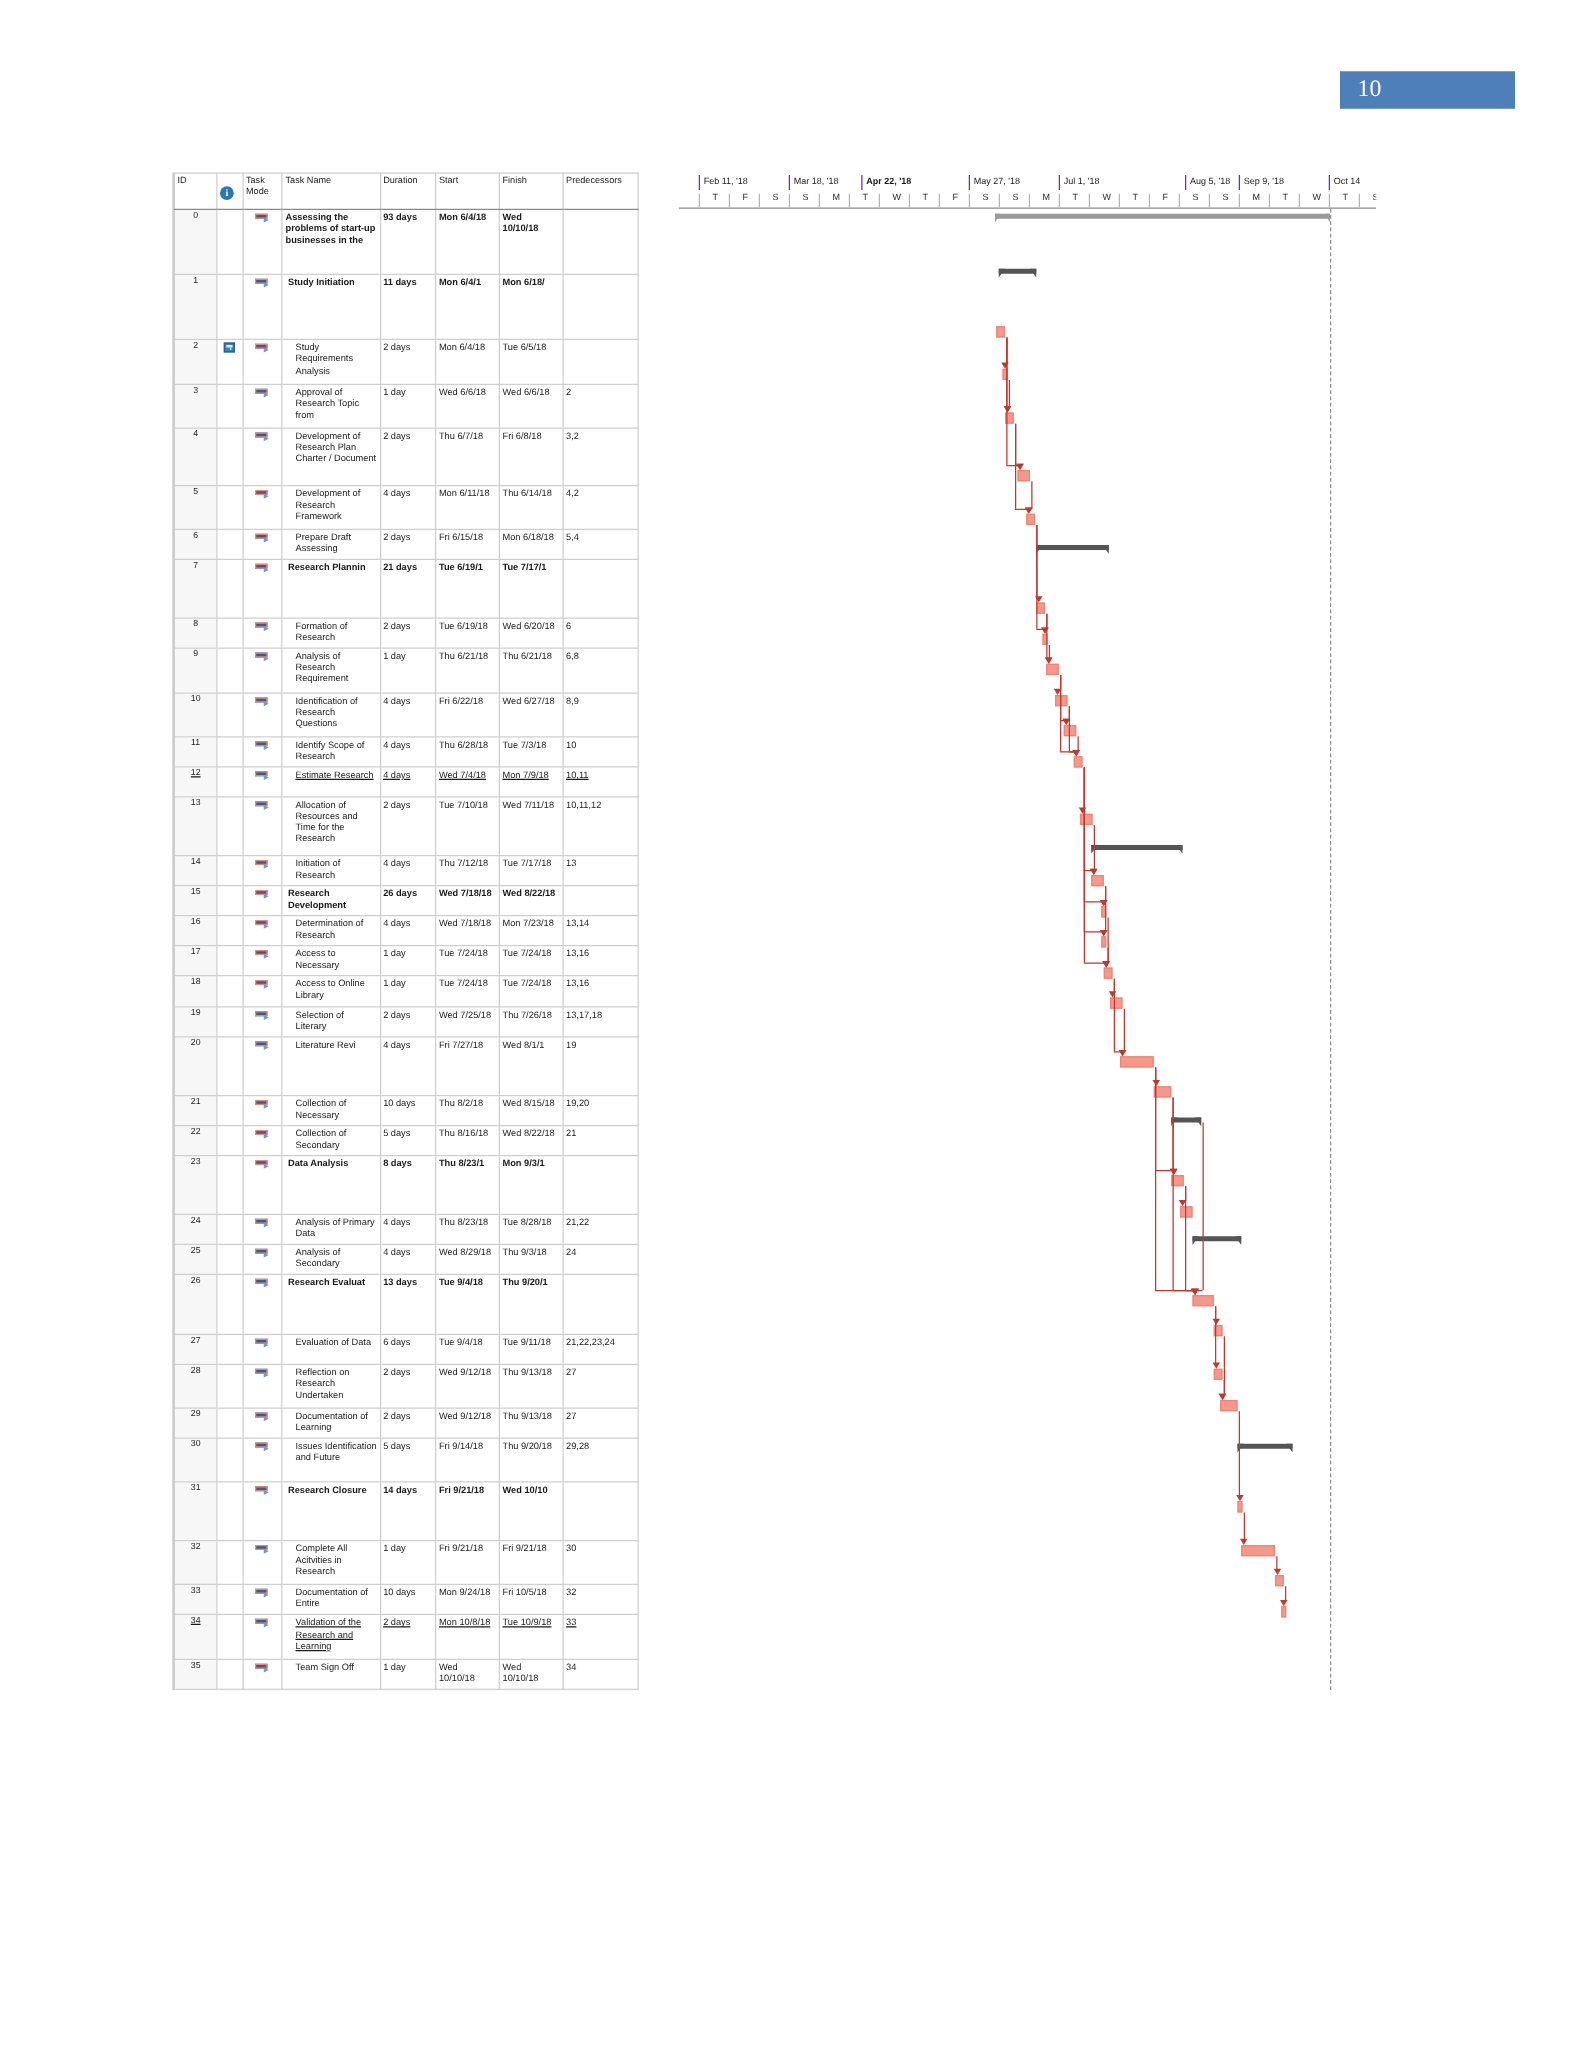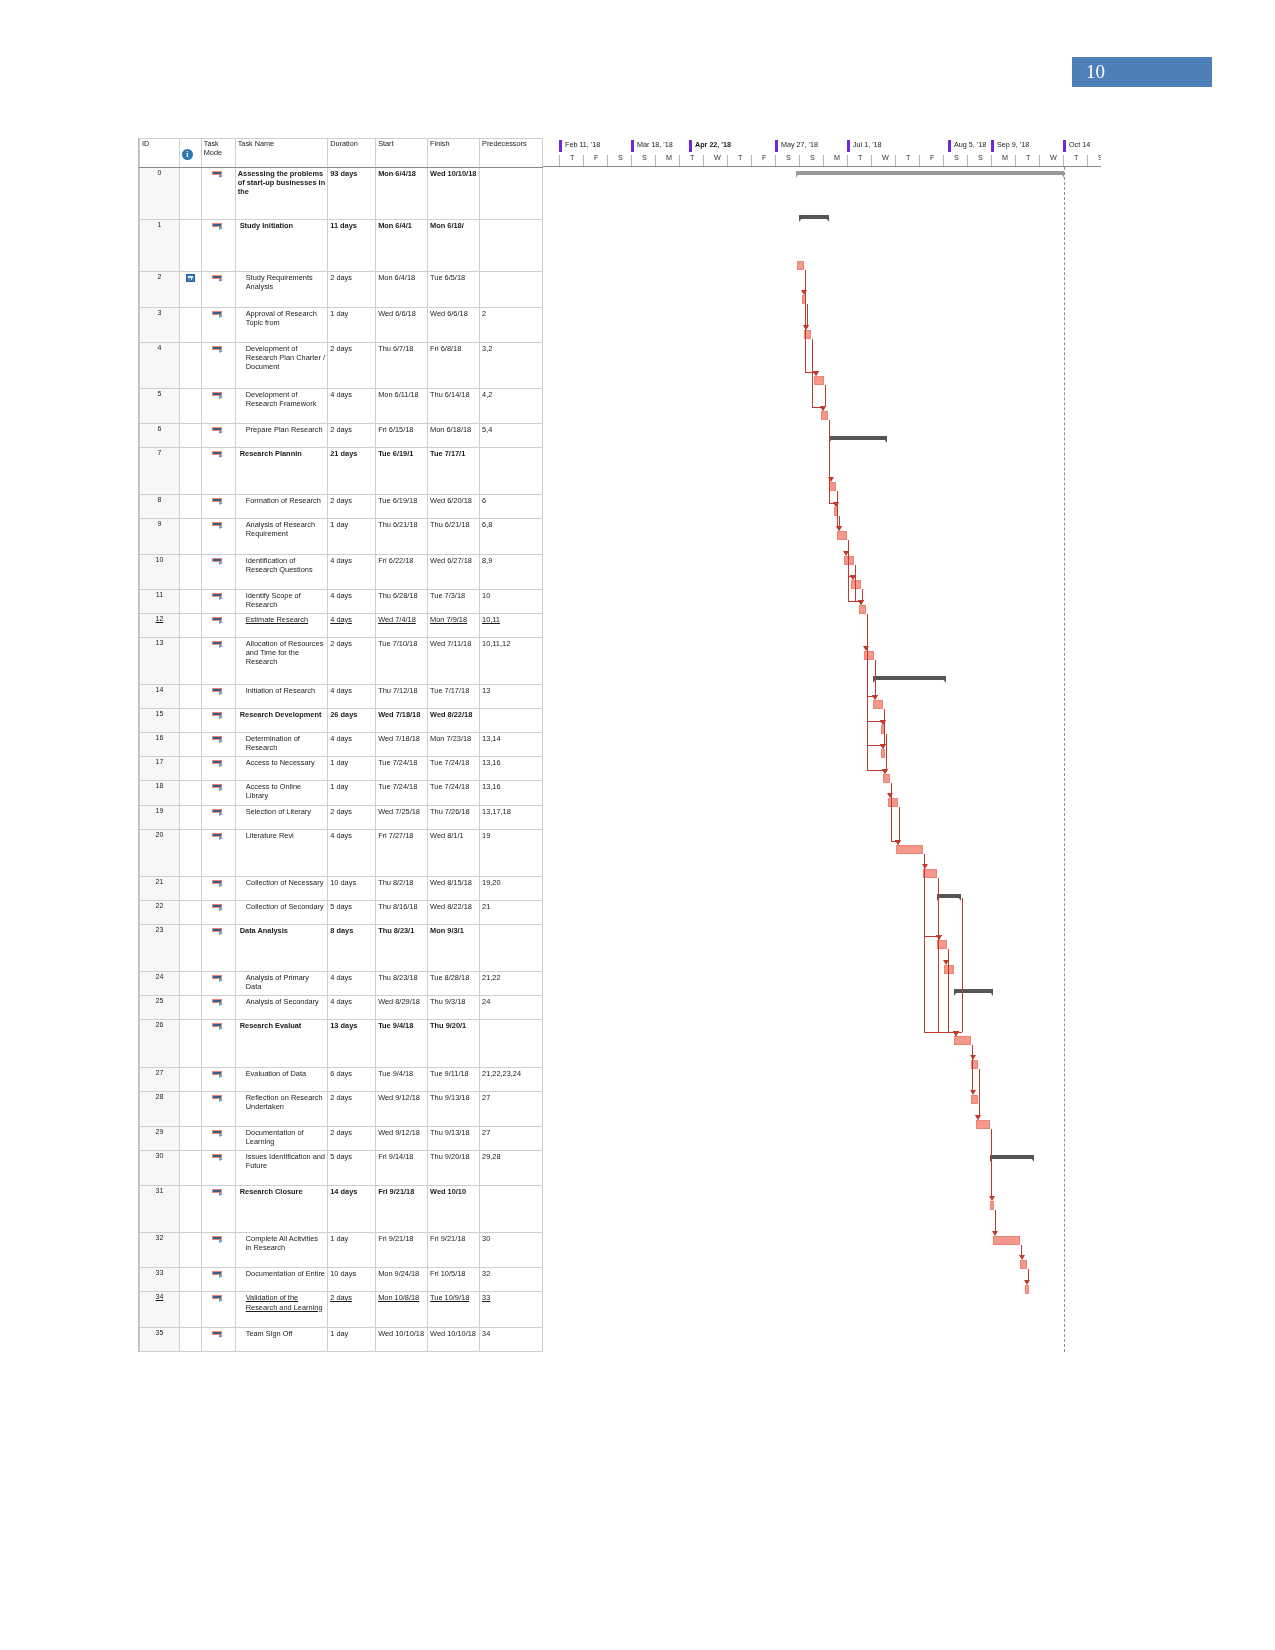--- a/index.html
+++ b/index.html
@@ -36,21 +36,21 @@
   .gantt {
     position: absolute;
     top: 138px; left: 138px;
     width: 962px; height: 1214px;
     border-left: 1px solid #b8b8b8;
   }
 
   
   .grid {
     position: absolute; top: 0; left: 0;
-    width: 404px; height: 100%;
+    width: 372px; height: 100%;
     border-collapse: collapse;
     font-size: 7.4px;
     color: #1a1a1a;
   }
   .grid col.c-id    { width: 40px; }
   .grid col.c-ind   { width: 22px; }
   .grid col.c-mode  { width: 34px; }
   .grid col.c-name  { width: 93px; }
   .grid col.c-dur   { width: 48px; }
   .grid col.c-start { width: 52px; }
@@ -124,21 +124,21 @@
     overflow: hidden;
   }
   .tl-head {
     position: absolute; top:0; left:0; width:100%; height:29px;
     border-bottom: 1px solid #8a8a8a;
   }
   .tl-month {
     position: absolute; top: 2px;
     font-size: 7.2px; color:#1a1a1a;
     padding-left: 3px;
-    border-left: 3px solid #6d28d9;
+    border-left: 1px solid #6d28d9;
     height: 12px;
     white-space: nowrap;
   }
   .tl-day {
     position: absolute; top: 17px;
     font-size: 7.2px; color:#2a2a2a;
     border-left: 1px solid #b5b5b5;
     height: 11px;
     width: 1px;
   }
@@ -281,21 +281,21 @@
             <td class="cell-name lvl2">Development of Research Framework</td>
             <td class="nowrapcell">4 days</td>
             <td>Mon 6/11/18</td>
             <td>Thu 6/14/18</td>
             <td class=" nowrapcell">4,2</td>
           </tr>
           <tr style="height: 24px;">
             <td class="cell-id">6</td>
             <td class="cell-ind"></td>
             <td class="cell-mode"><span class="mode-icon"><span class="bar"></span><span class="arw"></span></span></td>
-            <td class="cell-name lvl2">Prepare Plan Research</td>
+            <td class="cell-name lvl2">Prepare Draft Assessing</td>
             <td class="nowrapcell">2 days</td>
             <td class="nowrapcell">Fri 6/15/18</td>
             <td class="nowrapcell">Mon 6/18/18</td>
             <td class=" nowrapcell">5,4</td>
           </tr>
           <tr style="height: 47px;">
             <td class="cell-id">7</td>
             <td class="cell-ind"></td>
             <td class="cell-mode"><span class="mode-icon"><span class="bar"></span><span class="arw"></span></span></td>
             <td class="cell-name lvl1 bold">Research Plannin</td>

